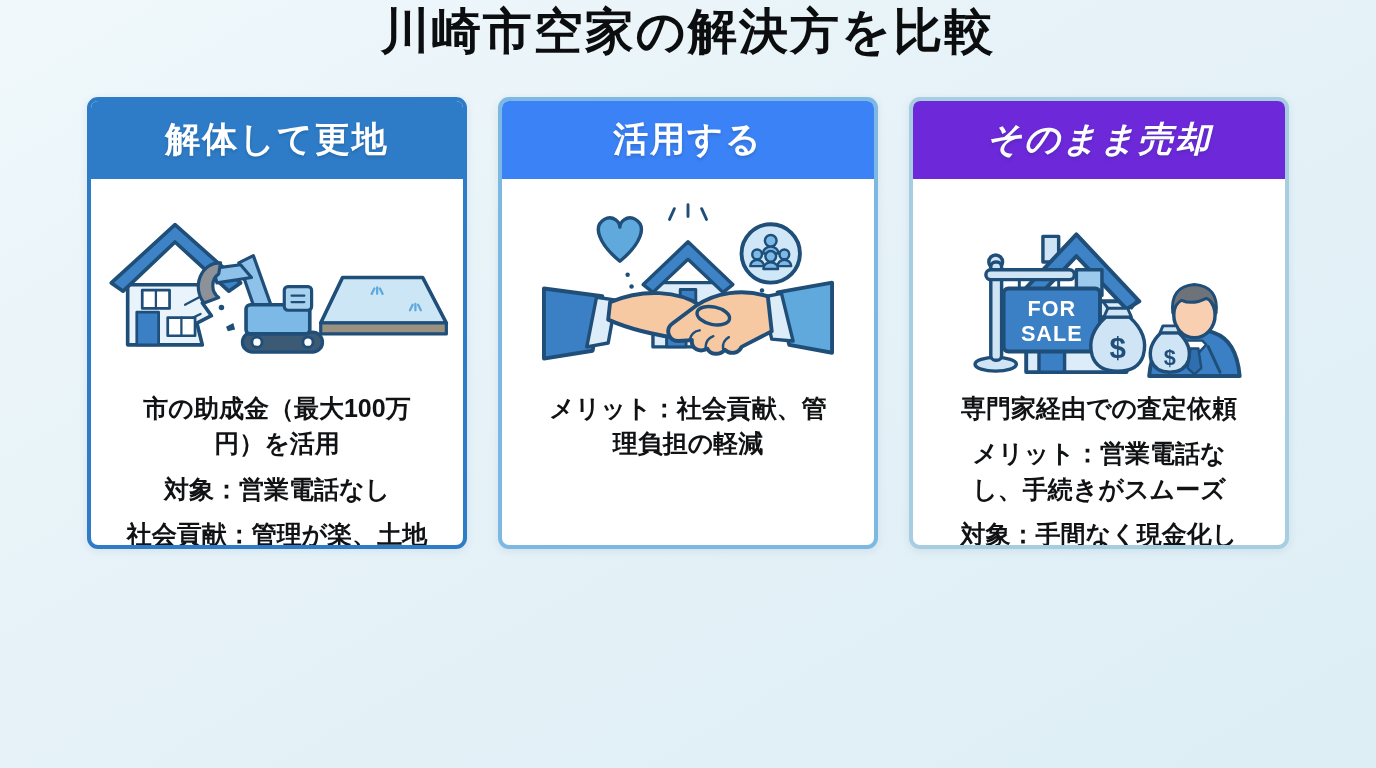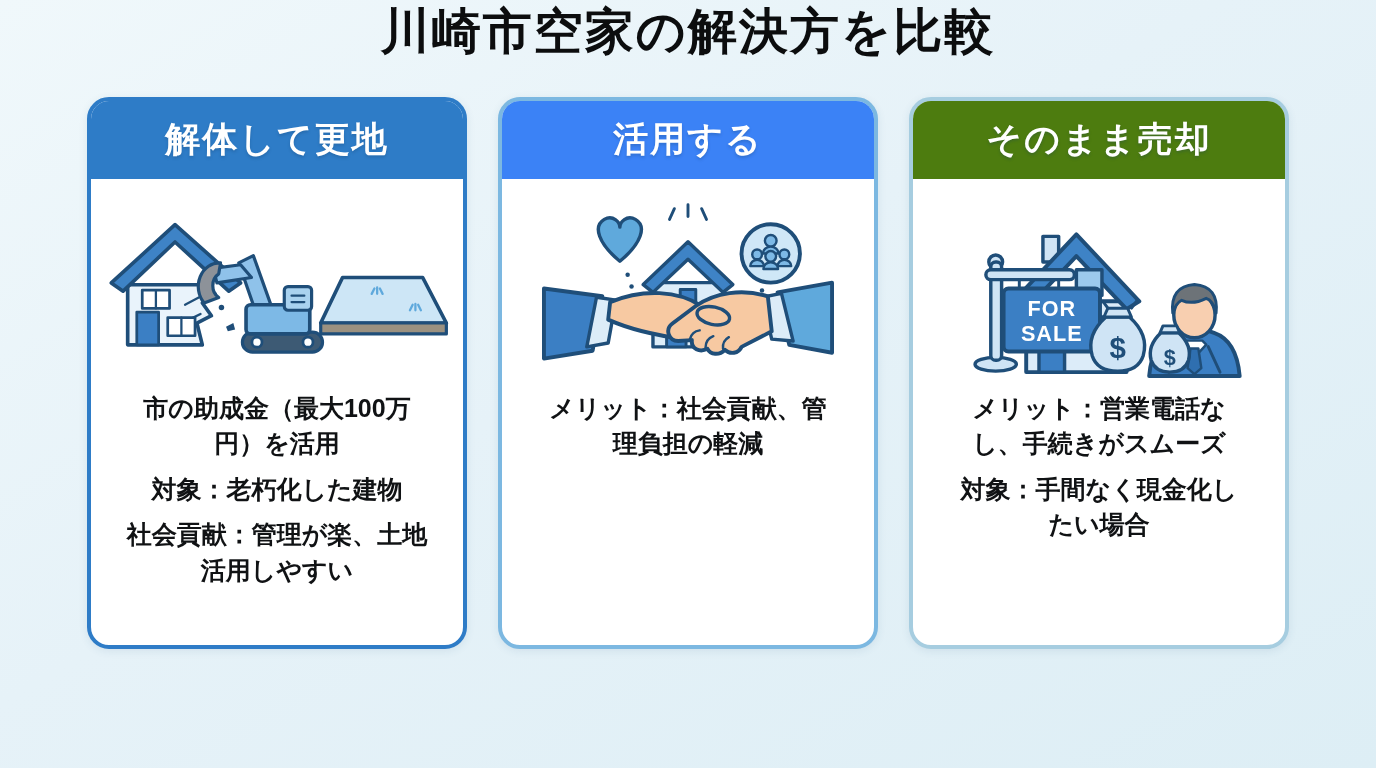--- a/index.html
+++ b/index.html
@@ -9,22 +9,22 @@
     font-family:"Liberation Sans","DejaVu Sans",sans-serif;
     -webkit-font-smoothing:antialiased;
   }
   .stage{width:1376px;height:768px;position:relative;}
   .title{
     margin:0;text-align:center;
     font-size:49px;font-weight:800;color:#0c0d0e;letter-spacing:2px;line-height:1.3;
   }
   .cards{display:flex;justify-content:center;gap:31px;margin-top:33px;}
   .card{
-    width:380px;height:552px;background:#ffffff;border:4px solid #ef4444;
-    border-radius:22px;overflow:hidden;box-sizing:border-box;
+    width:380px;height:452px;background:#ffffff;border:4px solid #ef4444;
+    border-radius:11px;overflow:hidden;box-sizing:border-box;
     box-shadow:0 2px 8px rgba(40,90,130,.10);
     display:flex;flex-direction:column;
   }
   .card-header{
     height:78px;flex:0 0 78px;display:flex;align-items:center;justify-content:center;
     font-size:35px;font-weight:800;color:#ffffff;letter-spacing:2px;
     text-shadow:0 2px 3px rgba(20,60,100,.25);
   }
   .card-body{flex:1;display:flex;flex-direction:column;align-items:center;padding:10px 12px 3px;}
   .illustration{height:198px;display:flex;align-items:center;justify-content:center;}
@@ -77,21 +77,21 @@
               <polygon points="238,124 376,124 376,136 238,136" fill="#9b9180" stroke-width="3.5"></polygon>
               <g stroke="#5fa9dc" stroke-width="2.5">
                 <path d="M294,92 l3,-6 M300,92 l0,-7 M306,92 l-3,-6"></path>
                 <path d="M336,110 l3,-6 M342,110 l0,-7 M348,110 l-3,-6"></path>
               </g>
             </g>
           </svg>
         </div>
         <div class="card-text">
           <p>市の助成金（最大100万円）を活用</p>
-          <p>対象：老朽化した建物</p>
+          <p>対象：営業電話なし</p>
           <p>社会貢献：管理が楽、土地活用しやすい</p>
         </div>
       </div>
     </section>
 
     <section class="card" style="border-color: rgb(124, 184, 225);">
       <header class="card-header" style="background-color: #3b82f6;">
         <span>活用する</span>
       </header>
       <div class="card-body">
@@ -135,21 +135,21 @@
             </g>
           </svg>
         </div>
         <div class="card-text">
           <p>メリット：社会貢献、管理負担の軽減</p>
         </div>
       </div>
     </section>
 
     <section class="card" style="border-color: rgb(166, 205, 224);">
-      <header class="card-header" style="background-color: #4d7c0f;">
+      <header class="card-header" style="background-color: #6d28d9; font-style: italic;">
         <span>そのまま売却</span>
       </header>
       <div class="card-body">
         <div class="illustration">
           <svg viewBox="0 0 290 185" width="286" height="182" aria-hidden="true">
             <g stroke="#1f4e79" stroke-linejoin="round" stroke-linecap="round" fill="none">
               <rect x="88" y="40" width="16" height="26" fill="#cfe4f5" stroke-width="3.5"></rect>
               <rect x="71" y="106" width="102" height="72" fill="#dcecf9" stroke-width="4"></rect>
               <polygon points="58,106 122,38 186,106 173,114 122,60 71,114" fill="#3e83c6" stroke-width="4"></polygon>
               <rect x="122" y="74" width="26" height="26" fill="#9ccaed" stroke-width="3.5"></rect>
@@ -174,20 +174,21 @@
               <polygon points="154,113 174,113 178,122 150,122" fill="#cfe4f5" stroke-width="3"></polygon>
               <path d="M154,113 l-5,-7 M178,113 l5,-7" stroke-width="3"></path>
               <text x="164" y="164" text-anchor="middle" fill="#1f4e79" stroke="none" font-family="Liberation Sans, sans-serif" font-size="30" font-weight="bold">$</text>
               <path d="M208,138 q-14,13 -10,28 q4,12 19,12 q15,0 19,-12 q4,-15 -10,-28 z" fill="#cfe4f5" stroke-width="3.5"></path>
               <polygon points="210,131 224,131 227,138 207,138" fill="#cfe4f5" stroke-width="3"></polygon>
               <text x="217" y="171" text-anchor="middle" fill="#1f4e79" stroke="none" font-family="Liberation Sans, sans-serif" font-size="22" font-weight="bold">$</text>
             </g>
           </svg>
         </div>
         <div class="card-text">
+          <p>専門家経由での査定依頼</p>
           <p>メリット：営業電話なし、手続きがスムーズ</p>
           <p>対象：手間なく現金化したい場合</p>
         </div>
       </div>
     </section>
 
   </div>
 </div>
 
 </body></html>

